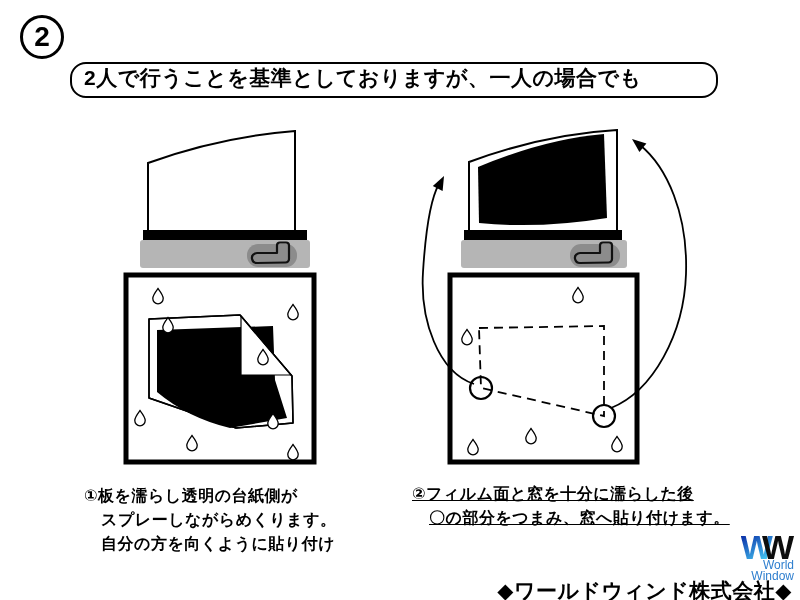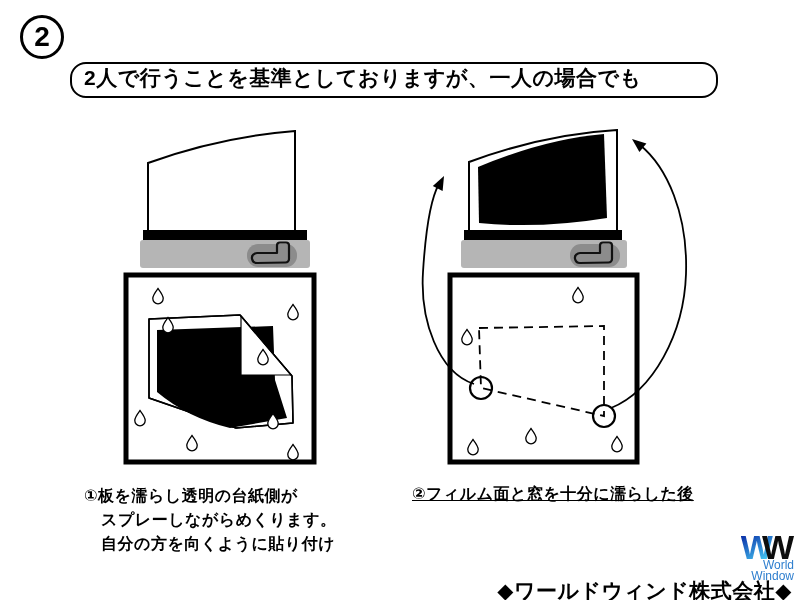--- a/index.html
+++ b/index.html
@@ -106,20 +106,21 @@
   </div>
 
   <div class="caption caption-left">
     <div>①板を濡らし透明の台紙側が</div>
     <div class="indent">スプレーしながらめくります。</div>
     <div class="indent">自分の方を向くように貼り付け</div>
   </div>
 
   <div class="caption caption-right">
     <div>②フィルム面と窓を十分に濡らした後</div>
+    <div class="indent">〇の部分をつまみ、窓へ貼り付けます。</div>
   </div>
 
   <div class="logo">
     <div class="logo-ww">
       <span class="logo-w1">W</span><span class="logo-w2">W</span>
     </div>
     <div class="logo-sub">World Window</div>
   </div>
 
   <div class="company">◆ワールドウィンド株式会社◆</div>

